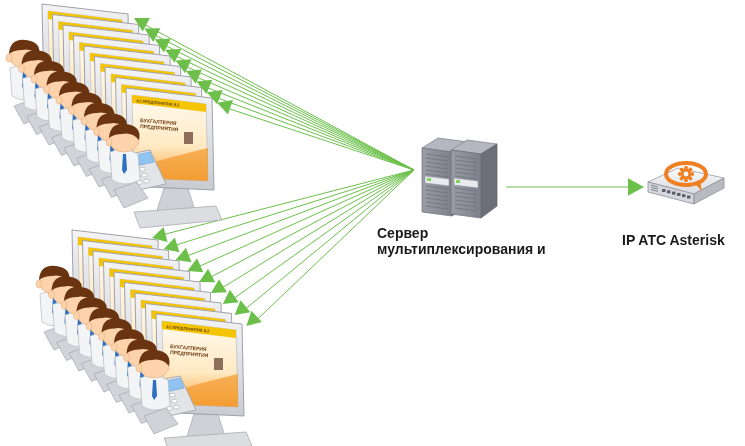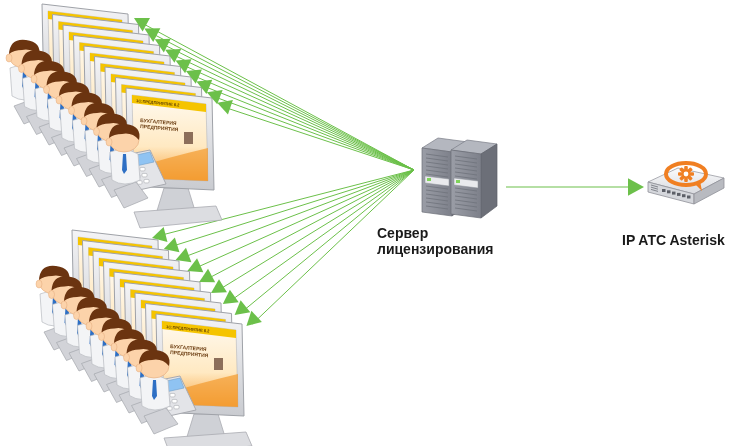--- a/index.html
+++ b/index.html
@@ -420,15 +420,15 @@
         <rect x="-1.8" y="-8" width="3.6" height="16" rx="1" fill="#f07f22" transform="rotate(45)"></rect>
         <rect x="-1.8" y="-8" width="3.6" height="16" rx="1" fill="#f07f22" transform="rotate(90)"></rect>
         <rect x="-1.8" y="-8" width="3.6" height="16" rx="1" fill="#f07f22" transform="rotate(135)"></rect>
         <circle cx="0" cy="0" r="2.4" fill="#ffffff"></circle>
       </g>
     </g>
 </svg>
 
 <div id="server-label" class="label">
   <div>Сервер</div>
-  <div>лицензирования</div>
+  <div>мультиплексирования и</div>
 </div>
 <div id="pbx-label" class="label">IP ATC Asterisk</div>
 
 </body></html>

